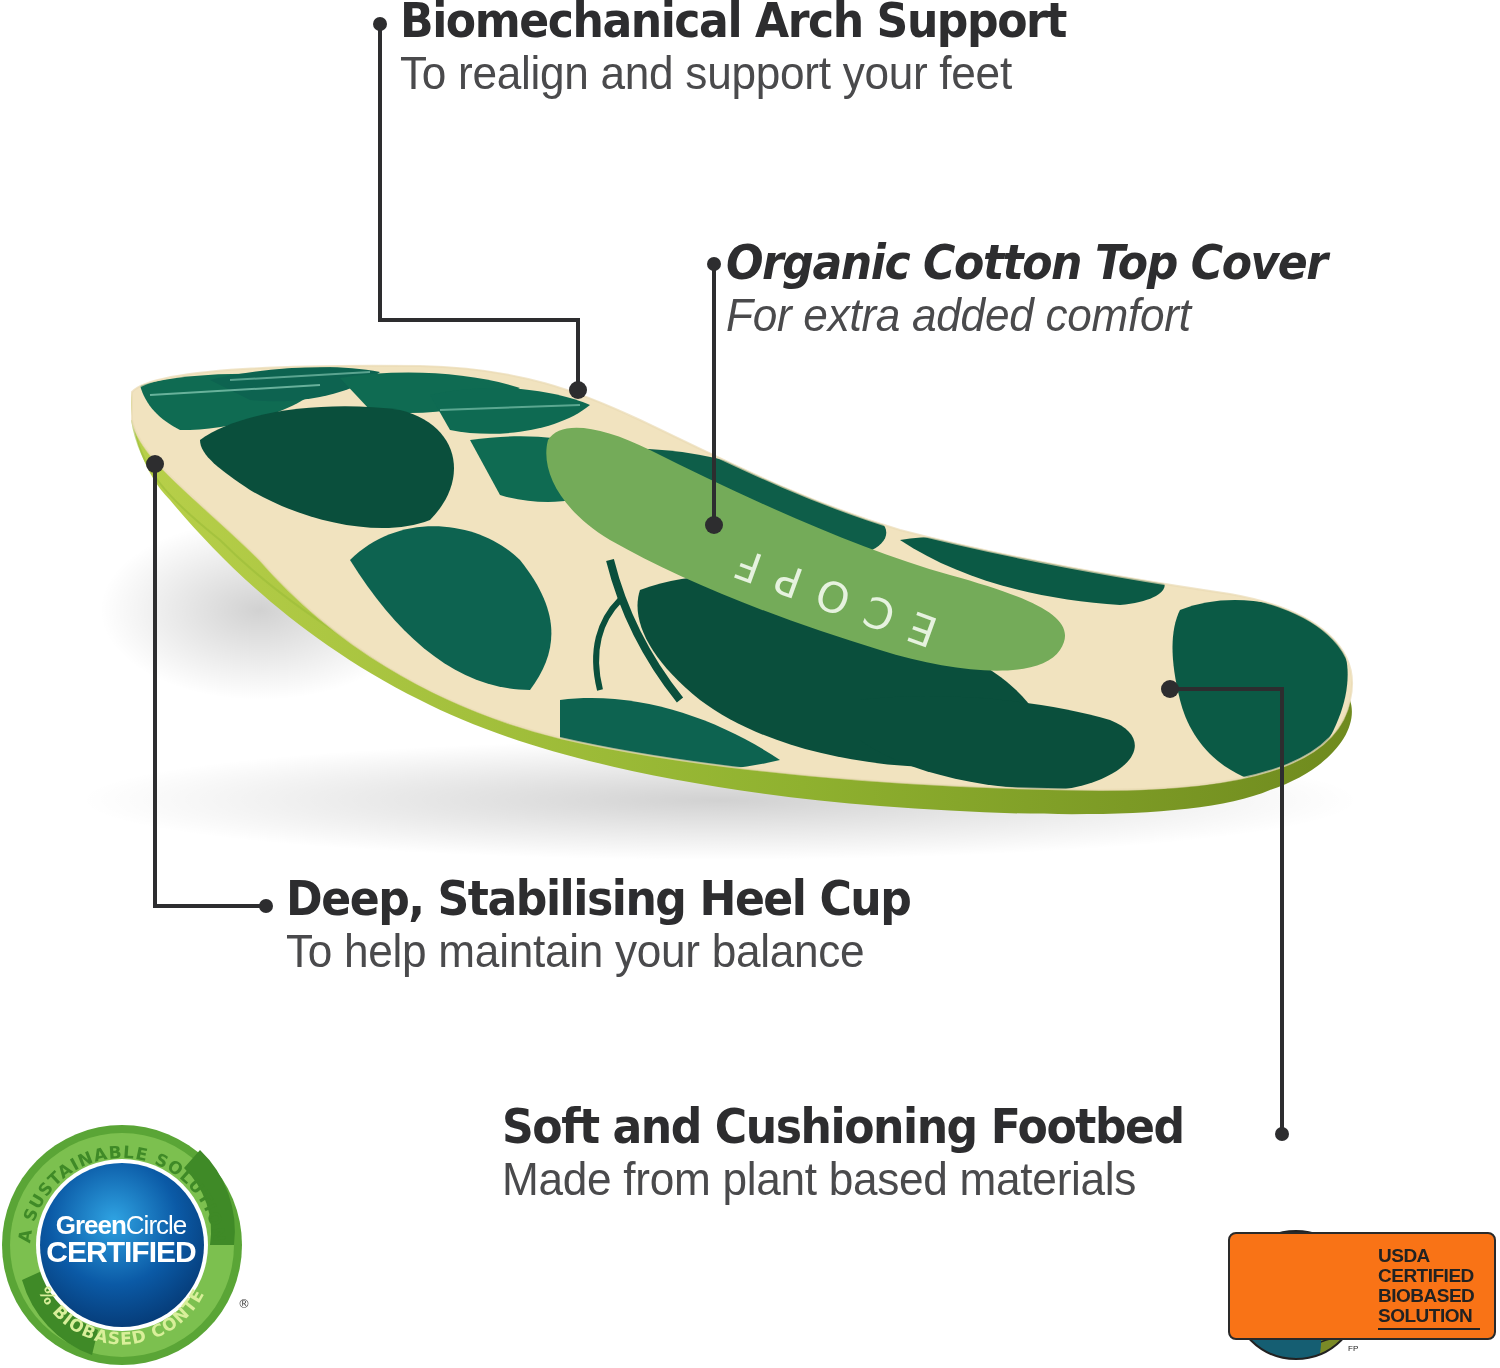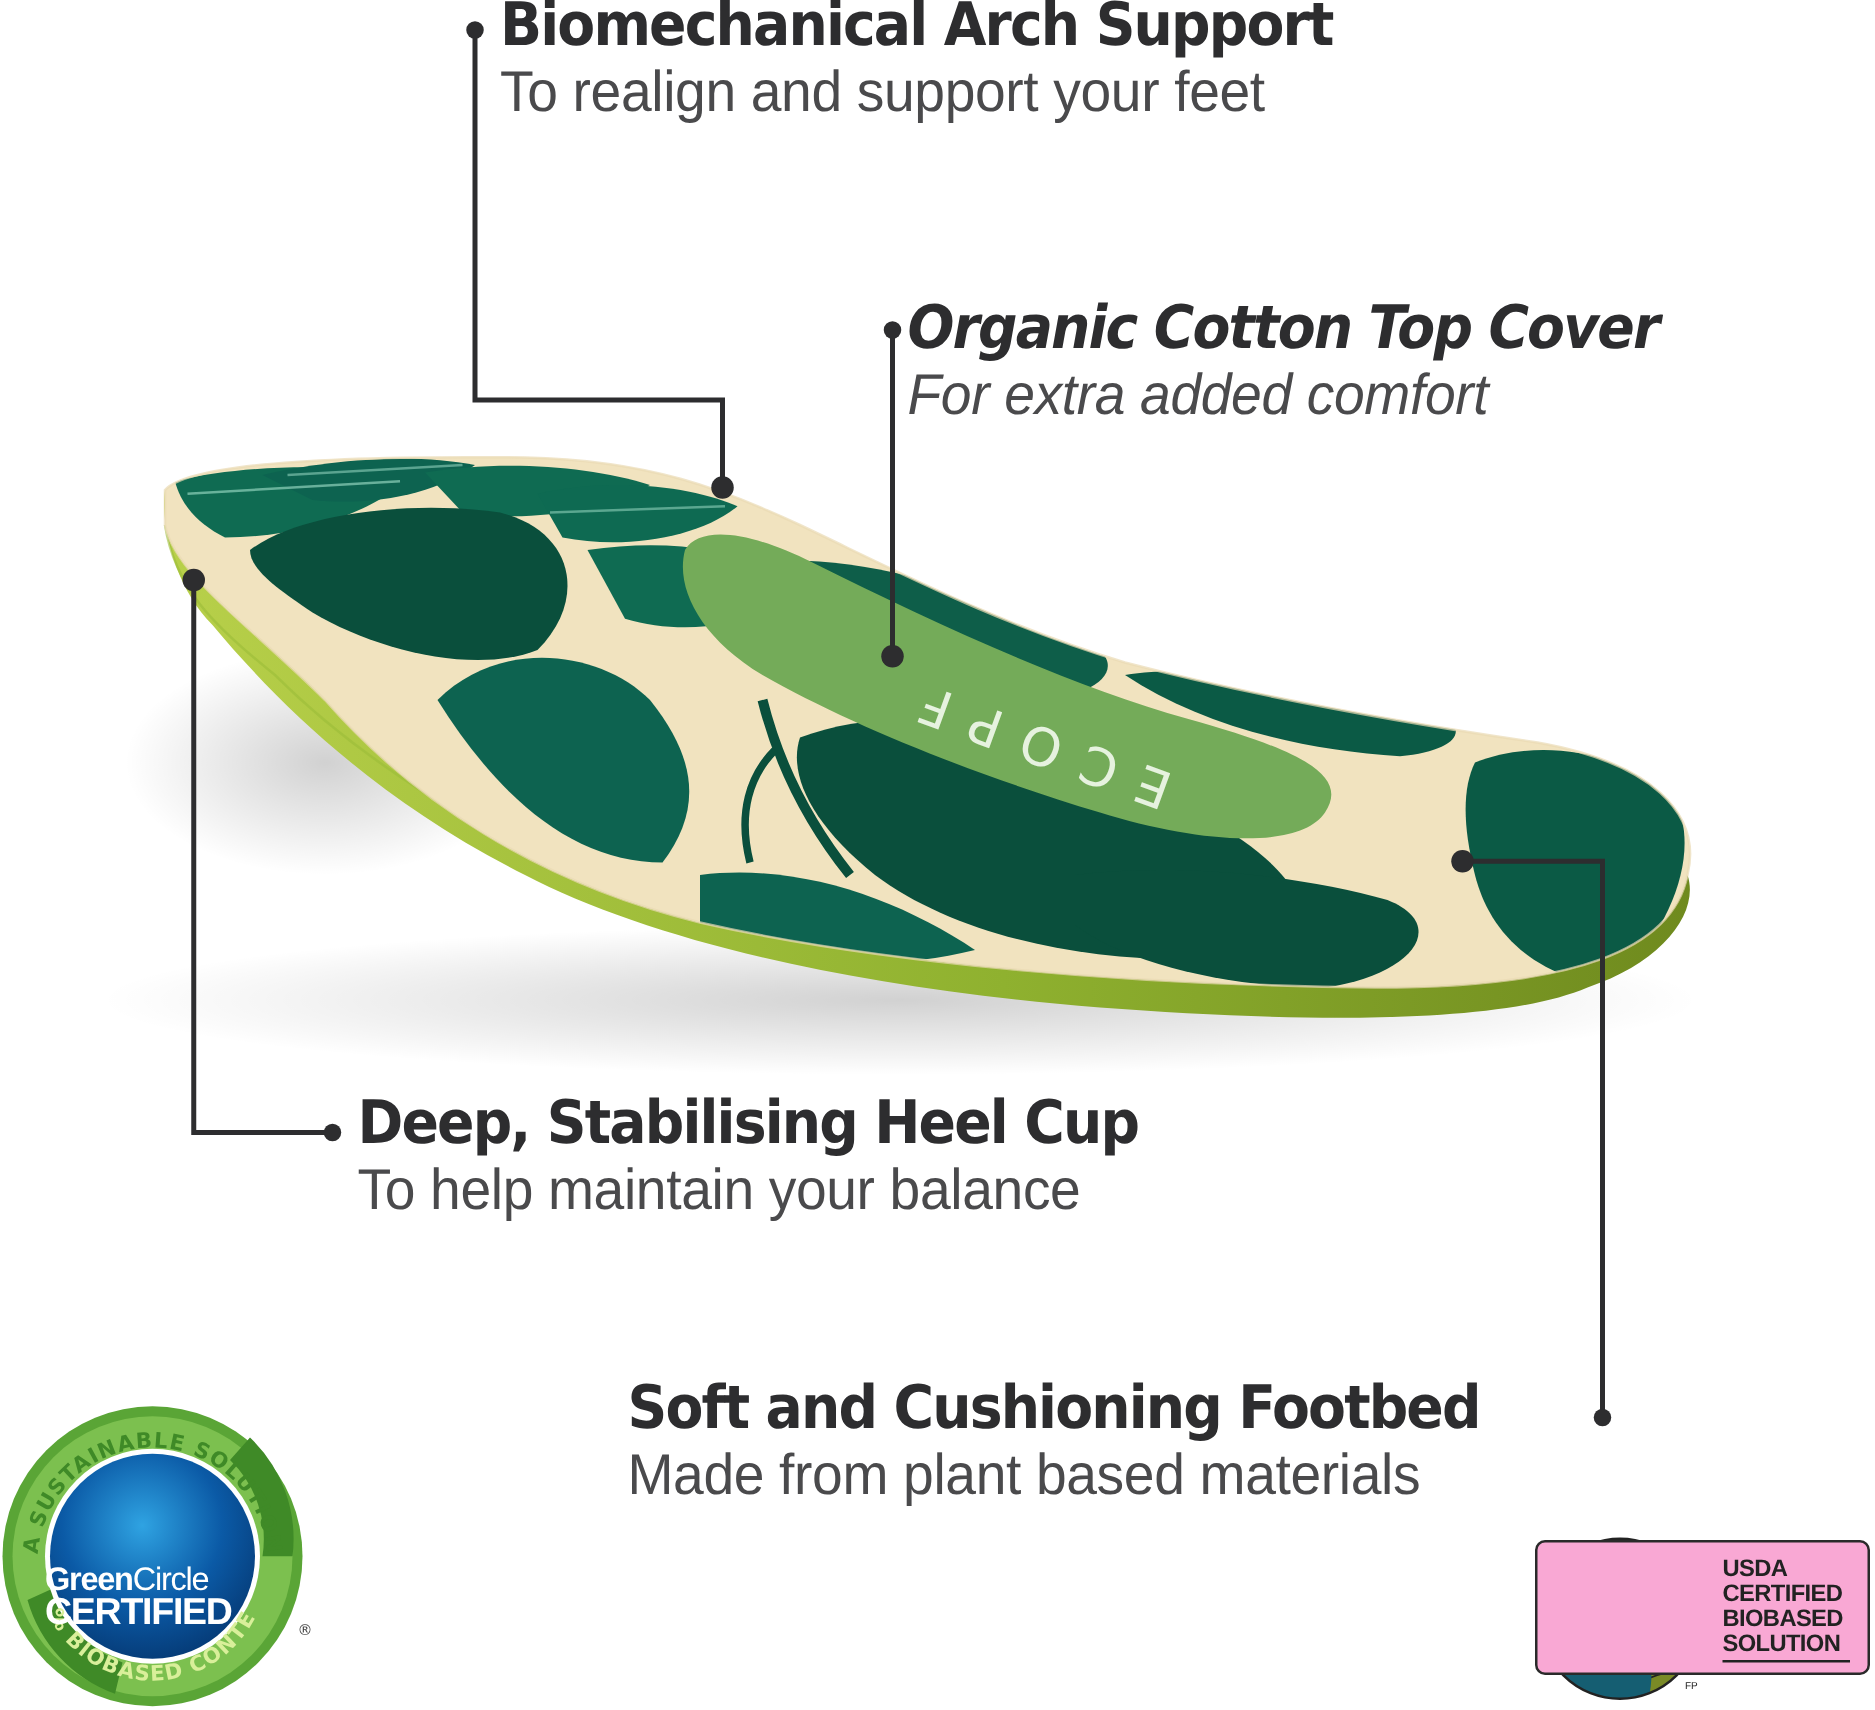--- a/index.html
+++ b/index.html
@@ -21,32 +21,32 @@
     transform: scaleX(0.96); transform-origin: left center;
   }
 
   .c-arch   { left: 400px; top: -6px; }
   .c-cotton { left: 726px; top: 236px; font-style: italic; }
   .c-heel   { left: 286px; top: 872px; }
   .c-foot   { left: 502px; top: 1100px; }
 
   .usda {
     position: absolute; left: 1228px; top: 1232px; width: 268px; height: 108px;
-    border: 2px solid #2a2a2a; border-radius: 8px; background: #f9a8d4; box-sizing: border-box;
+    border: 2px solid #2a2a2a; border-radius: 8px; background: #f97316; box-sizing: border-box;
   }
   .usda-text {
     position: absolute; left: 148px; top: 12px;
     font-family: "Liberation Sans", sans-serif; font-weight: bold; font-size: 19px;
     line-height: 20px; color: #222; letter-spacing: -0.5px;
   }
   .usda-text span { display: block; }
   .usda-rule { position: absolute; left: 148px; top: 94px; width: 102px; height: 2px; background: #222; }
   .usda-fp { position: absolute; left: 100px; top: 110px; font-size: 8px; font-family: "Liberation Sans", sans-serif; color:#222;padding-left:18px; }
 
-  .gc-text { position: absolute; left: 36px; top: 1212px; width: 170px; text-align: left; color: #fff; margin-top: 38px; }
+  .gc-text { position: absolute; left: 36px; top: 1212px; width: 170px; text-align: center; color: #fff; }
   .gc-text .l1 { display:block; font-family: "Liberation Sans", sans-serif; font-size: 26px; letter-spacing: -1px; line-height: 26px; }
   .gc-text .l1 b { font-weight: bold; }
   .gc-text .l2 { display:block; font-family: "Liberation Sans", sans-serif; font-weight: bold; font-size: 30px; letter-spacing: -1px; line-height: 28px; }
 </style>
 </head>
 <body>
 
 <div class="canvas">
 
   <svg class="art" width="1500" height="1368" viewBox="0 0 1500 1368">

